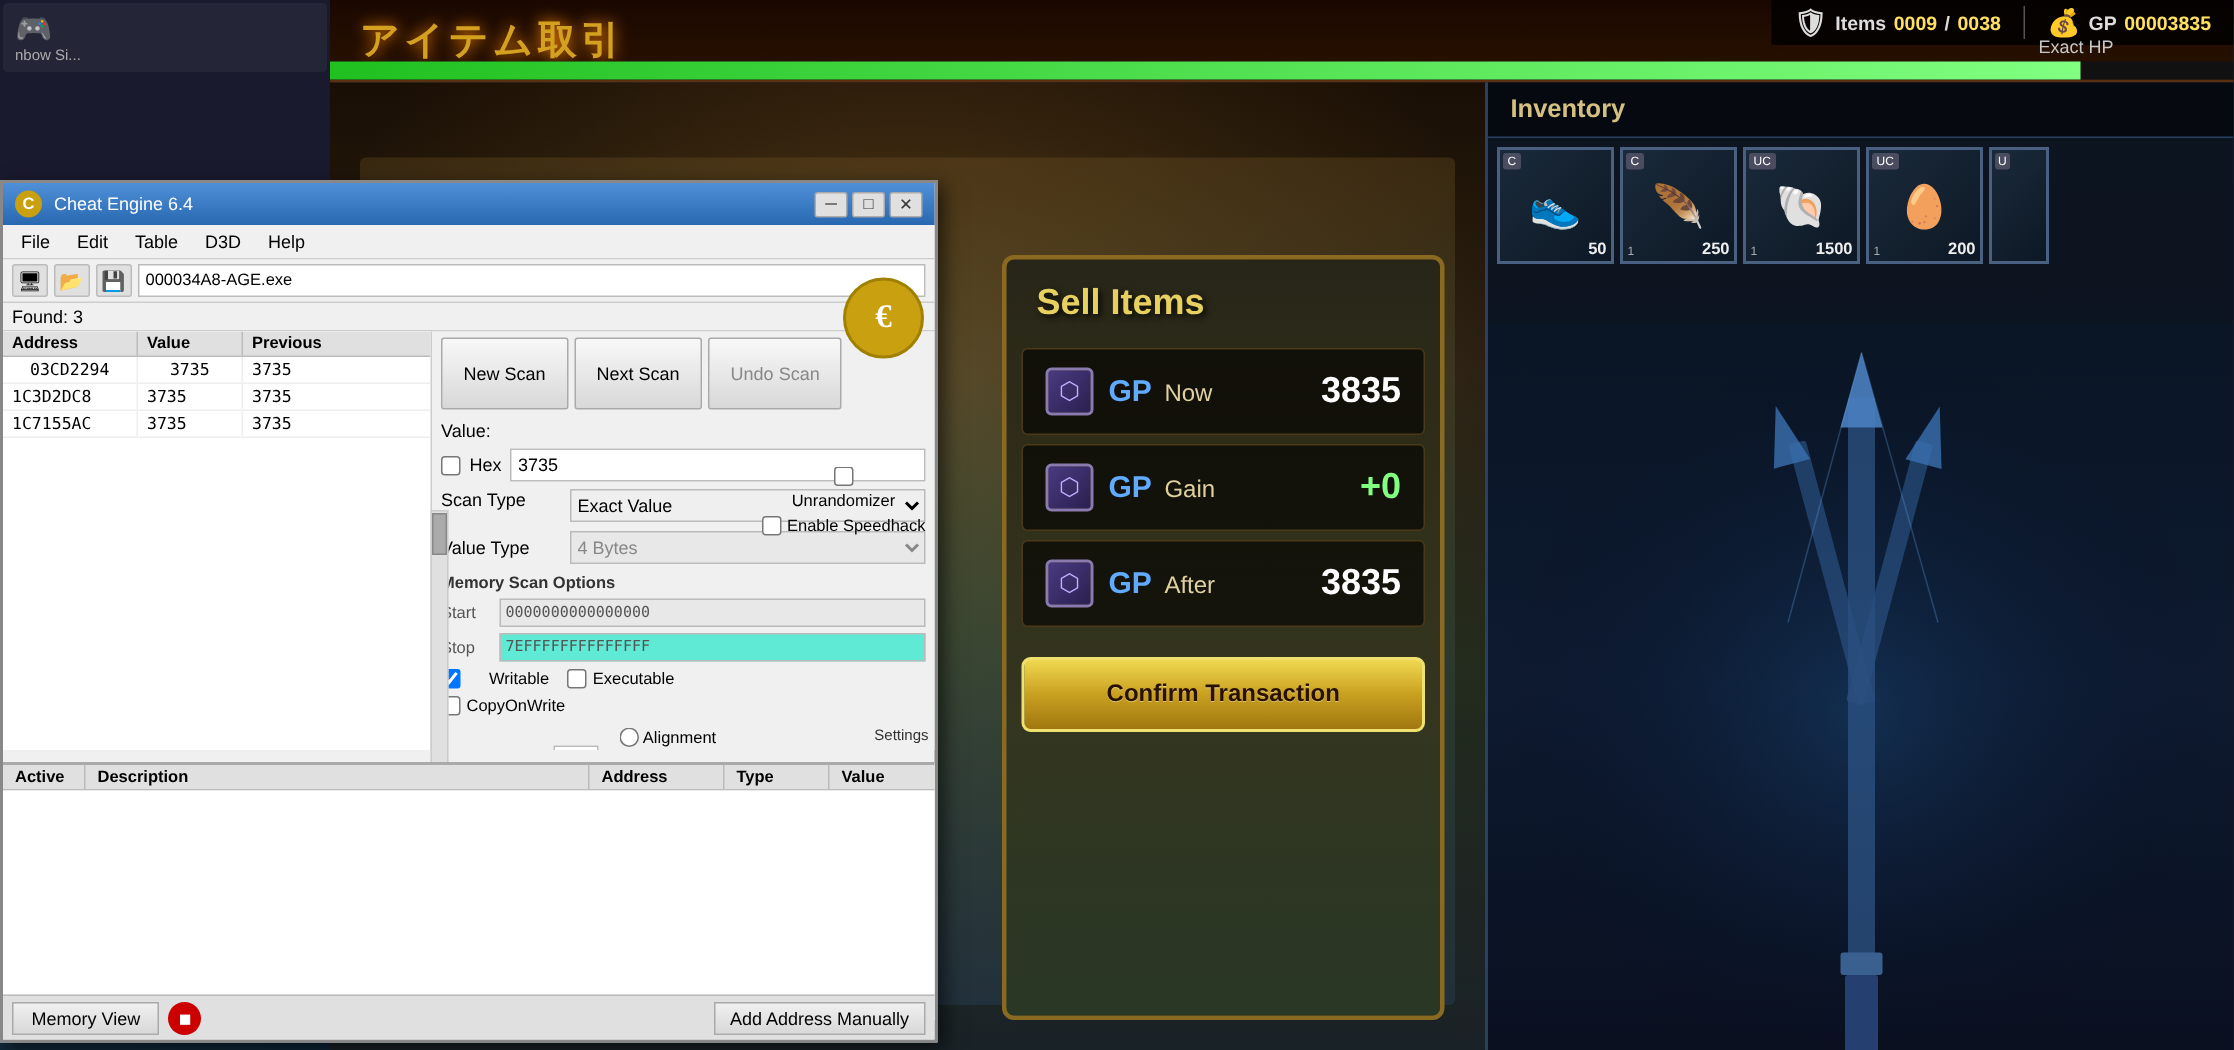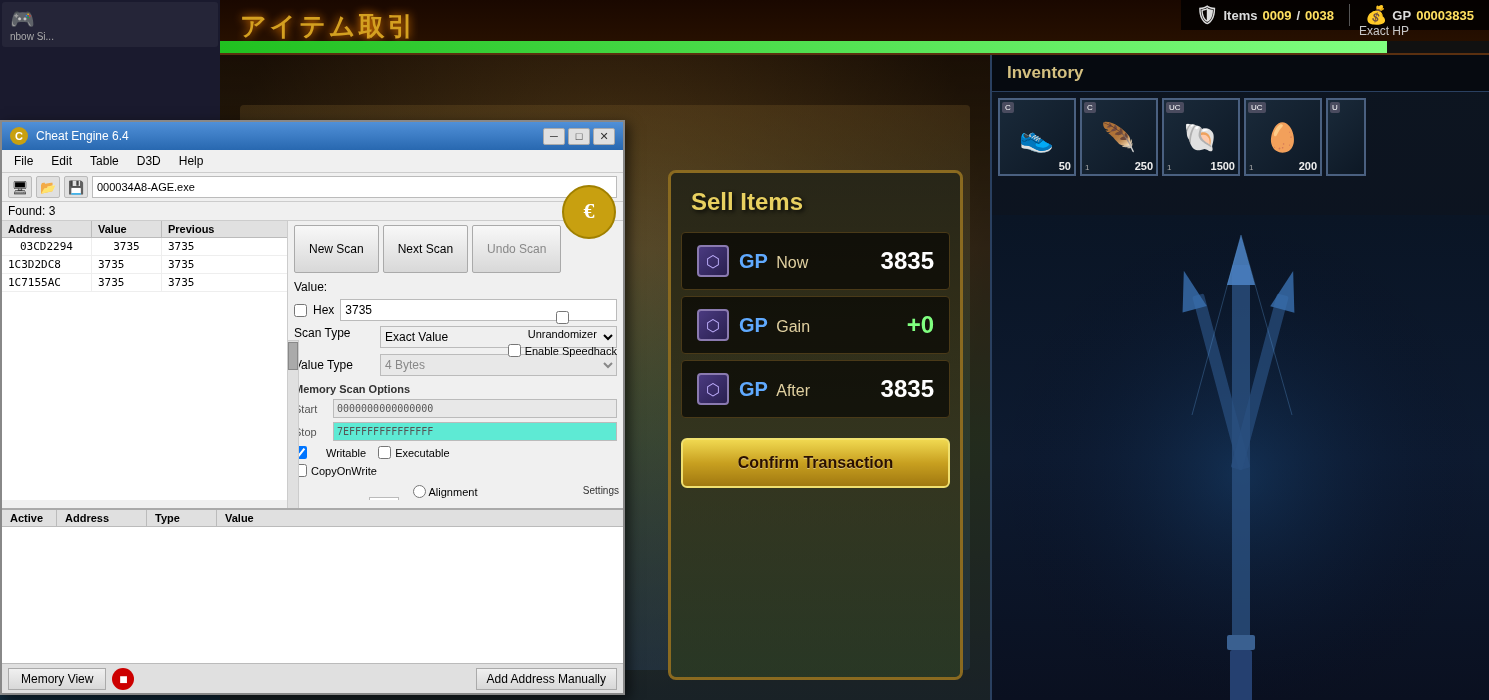--- a/index.html
+++ b/index.html
@@ -358,20 +358,21 @@
     </div>
   </div>
 
   <div style="position:absolute;left:285px;top:218px;width:12px;height:262px;background:#e0e0e0;border:1px solid #ccc;">
     <div style="width:10px;height:28px;background:#aaa;border:1px solid #888;margin:1px auto;"></div>
   </div>
 
   <div style="position:absolute;bottom:30px;left:0;right:0;height:155px;background:white;border-top:2px solid #aaa;">
     <div style="display:flex;background:#e0e0e0;border-bottom:1px solid #bbb;">
       <div style="padding:2px 8px;border-right:1px solid #bbb;font-size:11px;font-weight:bold;width:55px;">Active</div>
+      <div style="padding:2px 8px;border-right:1px solid #bbb;font-size:11px;font-weight:bold;flex:1;">Description</div>
       <div style="padding:2px 8px;border-right:1px solid #bbb;font-size:11px;font-weight:bold;width:90px;">Address</div>
       <div style="padding:2px 8px;border-right:1px solid #bbb;font-size:11px;font-weight:bold;width:70px;">Type</div>
       <div style="padding:2px 8px;font-size:11px;font-weight:bold;width:70px;">Value</div>
     </div>
 
     <div style="height:100%;background:white;"></div>
   </div>
 
   <div style="position:absolute;bottom:0;left:0;right:0;height:30px;background:#e0e0e0;border-top:1px solid #bbb;display:flex;align-items:center;">
     <div style="display:flex;align-items:center;gap:6px;padding:0 6px;">

